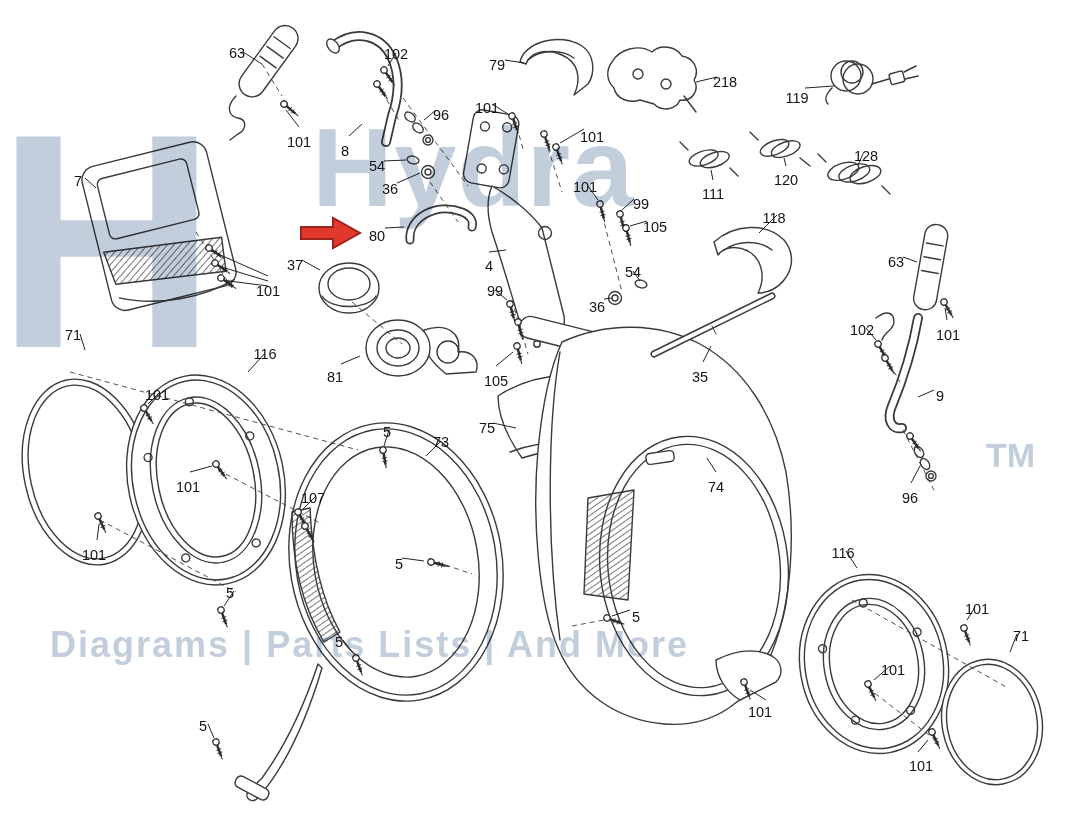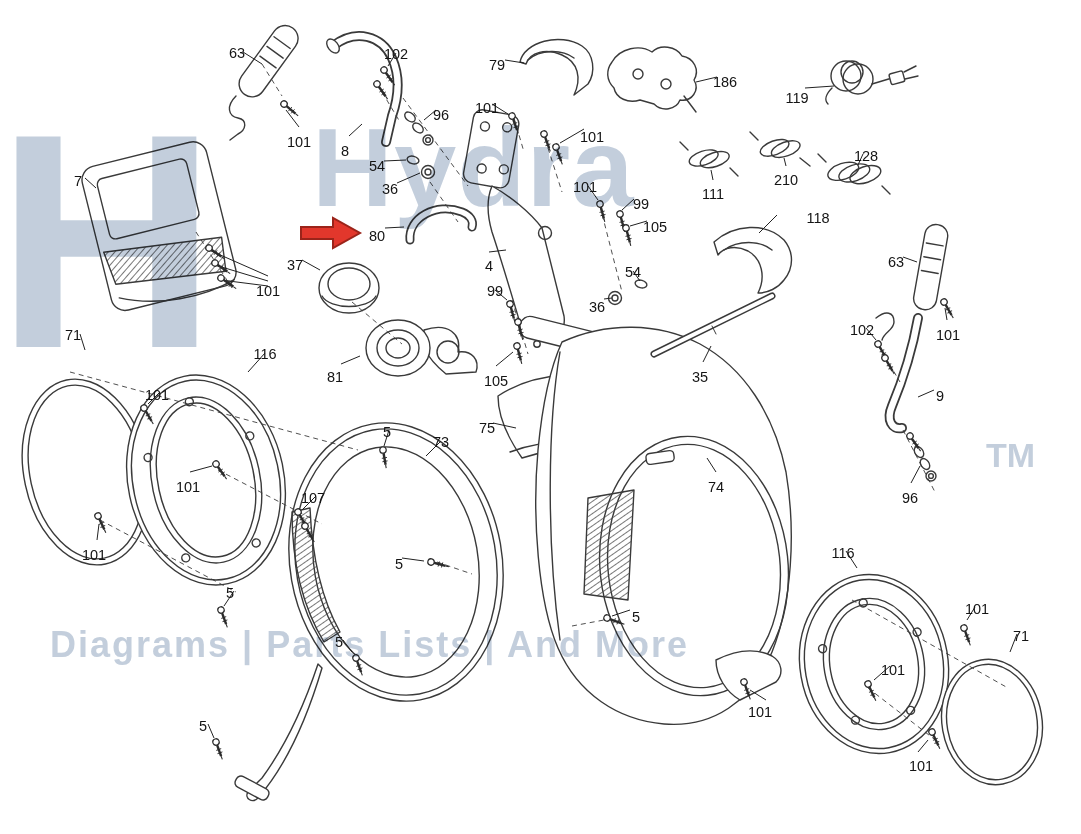--- a/index.html
+++ b/index.html
@@ -583,41 +583,41 @@
 
   <div id="labels">
     <svg class="arrowsvg" width="64" height="34" viewBox="0 0 64 34">
       <polygon points="1,11 33,11 33,2 60,17 33,32 33,23 1,23" stroke="#9b241a" stroke-width="2" fill="#e2372c"></polygon>
     </svg>
   <span class="plbl" style="left: 237px; top: 45px;">63</span>
       <span class="plbl" style="left: 396px; top: 46px;">102</span>
       <span class="plbl" style="left: 441px; top: 107px;">96</span>
       <span class="plbl" style="left: 497px; top: 57px;">79</span>
       <span class="plbl" style="left: 487px; top: 100px;">101</span>
-      <span class="plbl" style="left: 725px; top: 74px;">186</span>
+      <span class="plbl" style="left: 725px; top: 74px;">218</span>
       <span class="plbl" style="left: 797px; top: 90px;">119</span>
       <span class="plbl" style="left: 299px; top: 134px;">101</span>
       <span class="plbl" style="left: 345px; top: 143px;">8</span>
       <span class="plbl" style="left: 592px; top: 129px;">101</span>
       <span class="plbl" style="left: 377px; top: 158px;">54</span>
       <span class="plbl" style="left: 390px; top: 181px;">36</span>
       <span class="plbl" style="left: 585px; top: 179px;">101</span>
       <span class="plbl" style="left: 641px; top: 196px;">99</span>
       <span class="plbl" style="left: 655px; top: 219px;">105</span>
       <span class="plbl" style="left: 377px; top: 228px;">80</span>
       <span class="plbl" style="left: 78px; top: 173px;">7</span>
       <span class="plbl" style="left: 295px; top: 257px;">37</span>
       <span class="plbl" style="left: 268px; top: 283px;">101</span>
       <span class="plbl" style="left: 489px; top: 258px;">4</span>
       <span class="plbl" style="left: 495px; top: 283px;">99</span>
       <span class="plbl" style="left: 633px; top: 264px;">54</span>
       <span class="plbl" style="left: 597px; top: 299px;">36</span>
-      <span class="plbl" style="left: 774px; top: 210px; margin-left: 44px;">118</span>
+      <span class="plbl" style="left: 774px; top: 210px;">118</span>
       <span class="plbl" style="left: 713px; top: 186px;">111</span>
-      <span class="plbl" style="left: 786px; top: 172px;">210</span>
+      <span class="plbl" style="left: 786px; top: 172px;">120</span>
       <span class="plbl" style="left: 866px; top: 148px;">128</span>
       <span class="plbl" style="left: 896px; top: 254px;">63</span>
       <span class="plbl" style="left: 948px; top: 327px;">101</span>
       <span class="plbl" style="left: 862px; top: 322px;">102</span>
       <span class="plbl" style="left: 73px; top: 327px;">71</span>
       <span class="plbl" style="left: 265px; top: 346px;">116</span>
       <span class="plbl" style="left: 157px; top: 387px;">101</span>
       <span class="plbl" style="left: 335px; top: 369px;">81</span>
       <span class="plbl" style="left: 496px; top: 373px;">105</span>
       <span class="plbl" style="left: 700px; top: 369px;">35</span>

